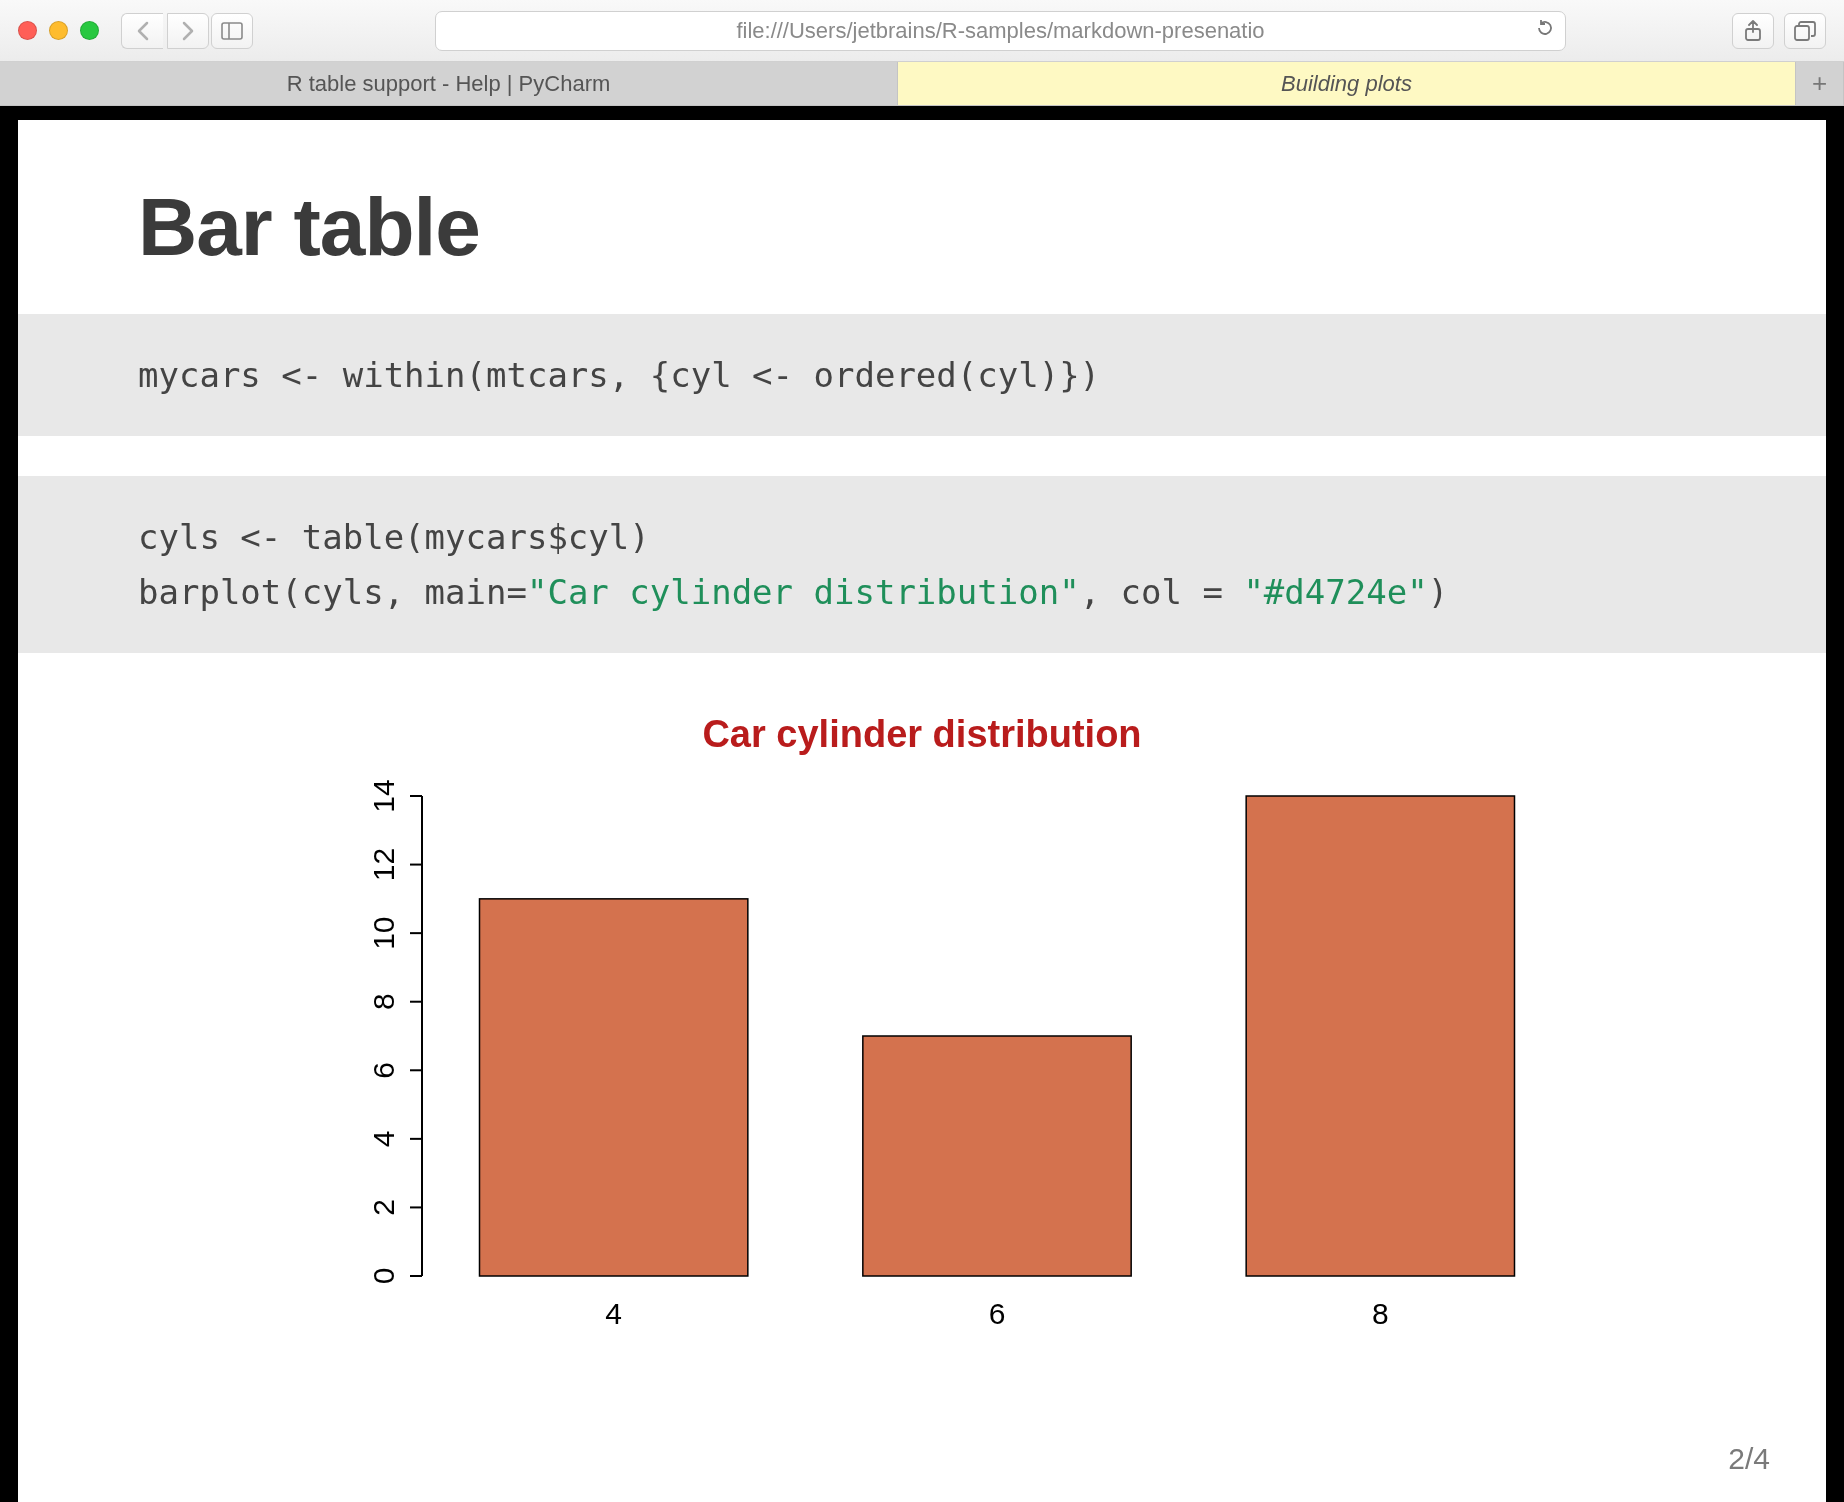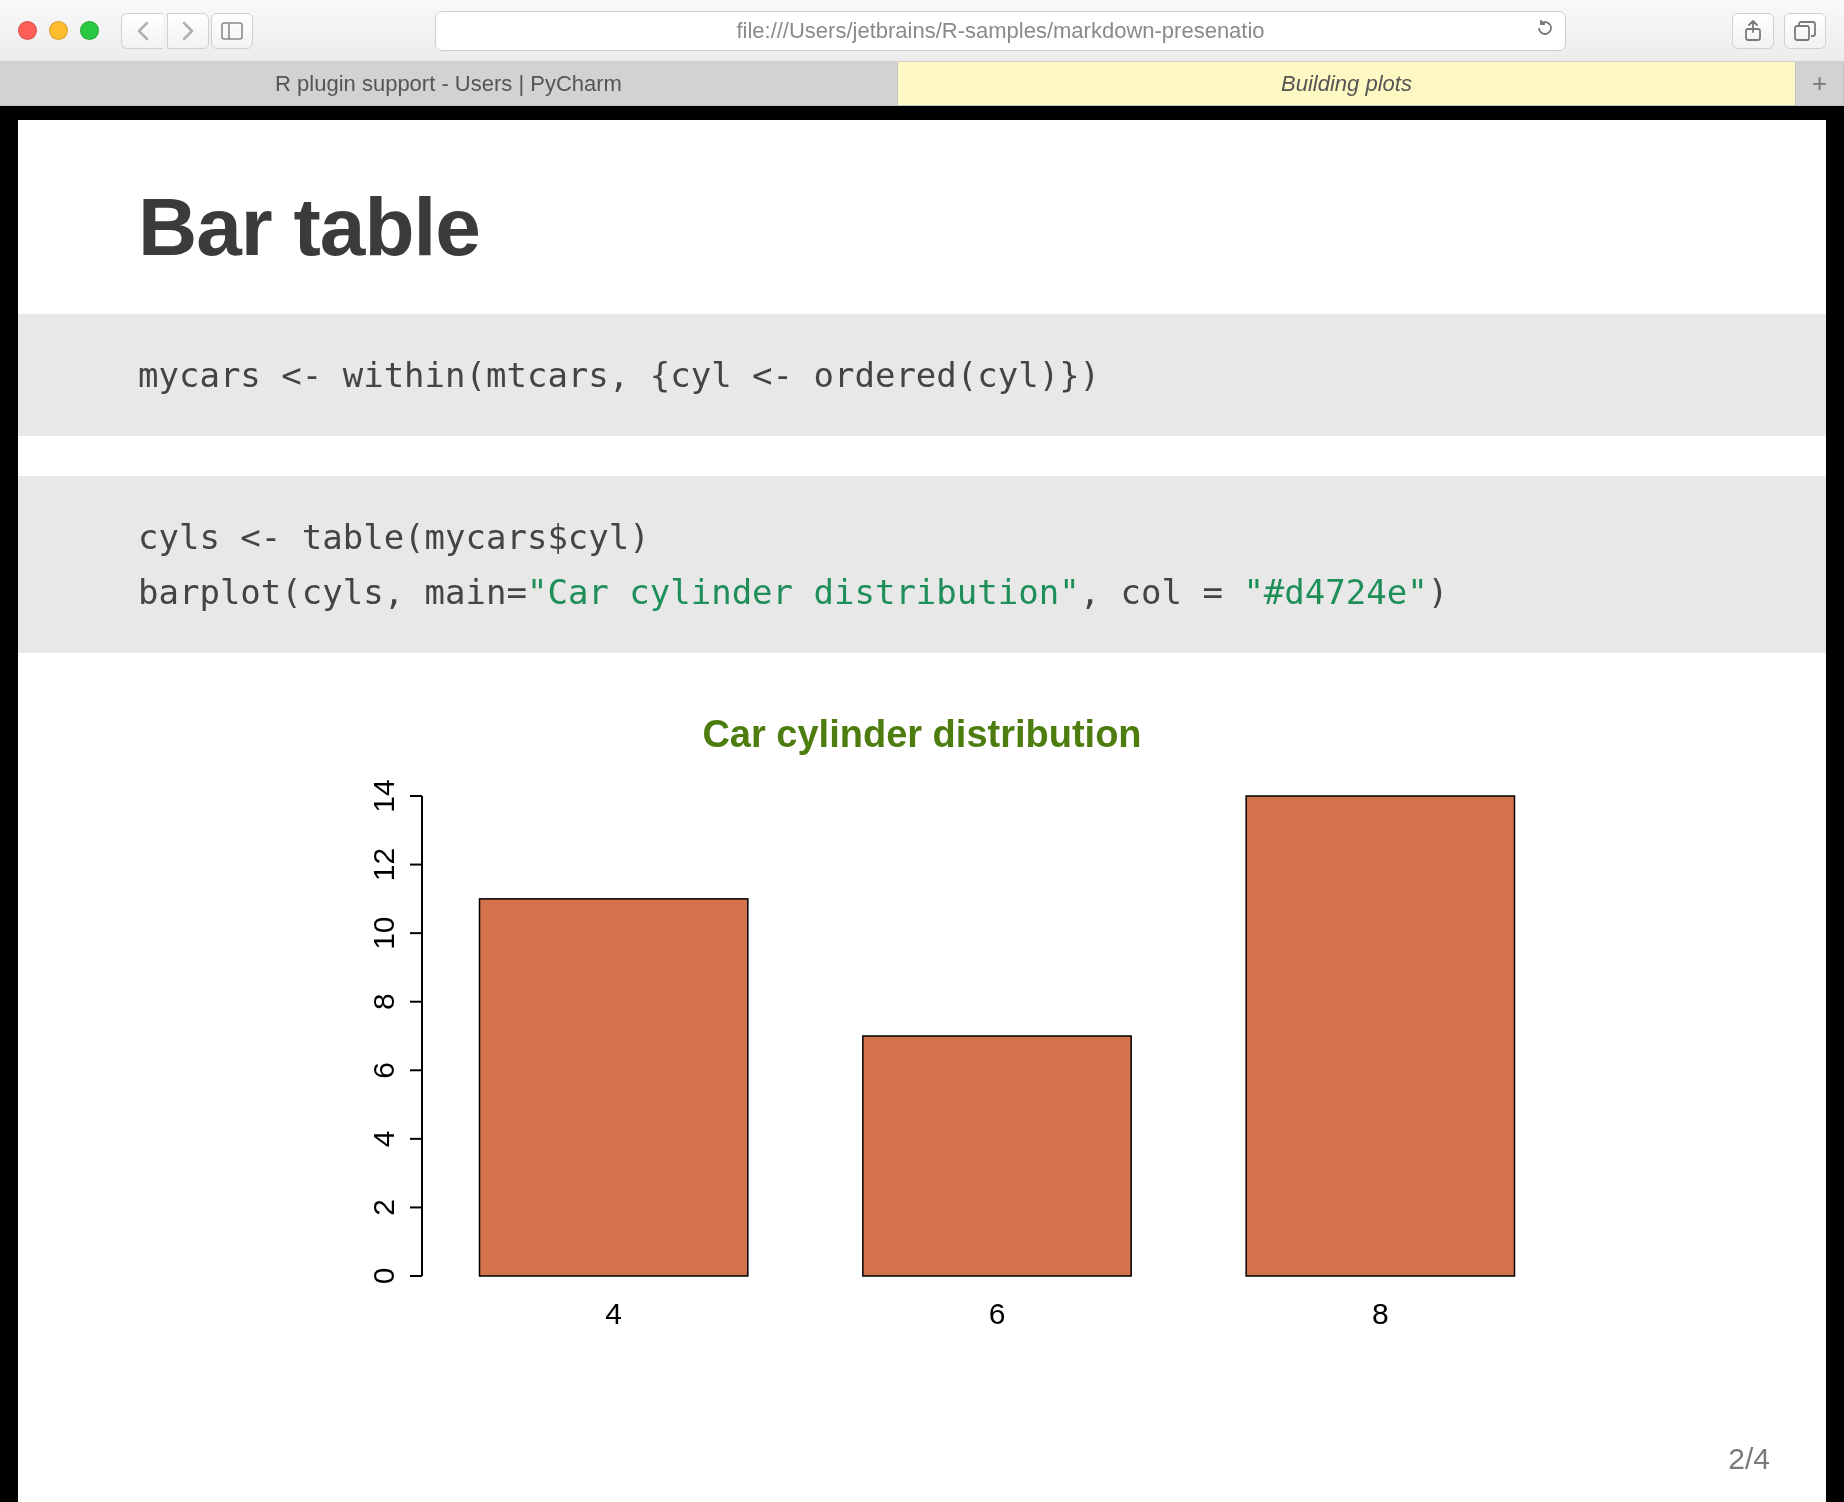--- a/index.html
+++ b/index.html
@@ -110,21 +110,21 @@
   .code-block .str { color:#1f8f5a; }
   .code-block.second { }
   
   .chart-wrap {
     margin-top: 60px;
     display:flex; flex-direction:column; align-items:center;
   }
   .chart-title {
     font-size: 38px;
     font-weight: 700;
-    color:#4d7c0f;
+    color:#b91c1c;
     margin-bottom: 20px;
   }
   .chart-svg { display:block; }
   .page-num {
     position:absolute;
     right: 56px;
     bottom: 26px;
     font-size: 30px;
     color:#7a7a7a;
   }
@@ -176,21 +176,21 @@
       <div class="square-btn">
         <svg width="22" height="20" viewBox="0 0 22 20">
             <rect x="1" y="5" width="14" height="14" rx="2" fill="none" stroke="#7a7a7a" stroke-width="1.8"></rect>
             <path d="M5 5V3a2 2 0 0 1 2-2h12a2 2 0 0 1 2 2v10a2 2 0 0 1-2 2h-2" fill="none" stroke="#7a7a7a" stroke-width="1.8"></path>
           </svg>
       </div>
     </div>
   </div>
   <div class="tabs">
     <div class="tab">
-      <span>R plugin support - Users | PyCharm</span>
+      <span>R table support - Help | PyCharm</span>
     </div>
     <div class="tab active">
       <span>Building plots</span>
     </div>
     <div class="tab add">+</div>
   </div>
 </div>
 
 <div class="stage">
   <div class="slide">

